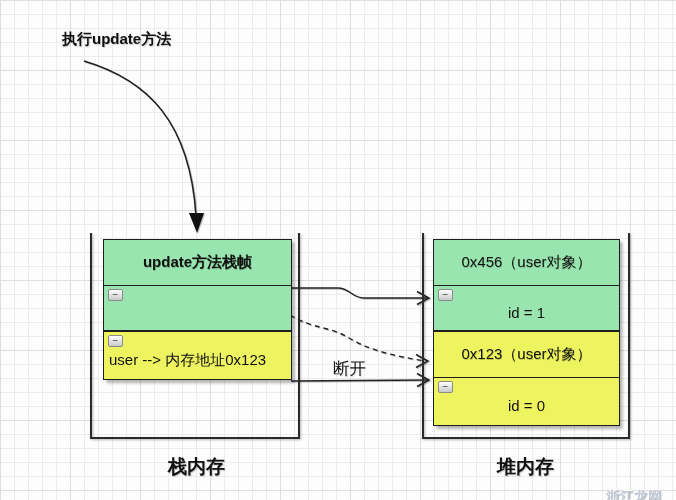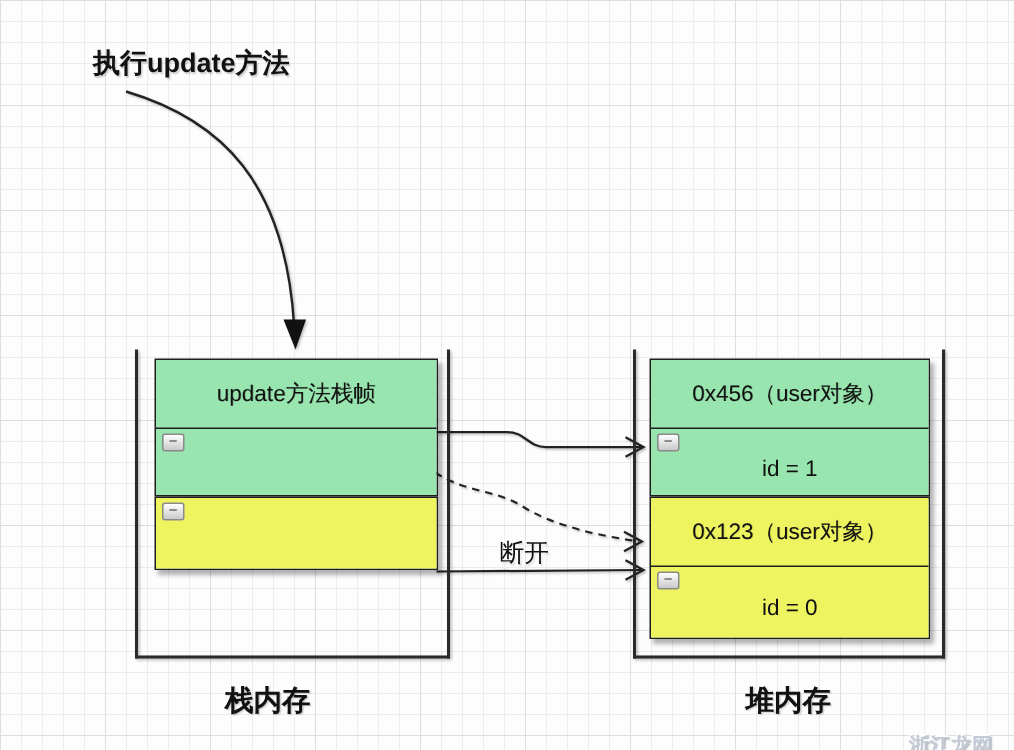--- a/index.html
+++ b/index.html
@@ -9,27 +9,27 @@
     background-color:#fdfdfd;
     background-image:
       linear-gradient(#dedede 1px, transparent 1px),
       linear-gradient(90deg, #dedede 1px, transparent 1px),
       linear-gradient(#ececec 1px, transparent 1px),
       linear-gradient(90deg, #ececec 1px, transparent 1px);
     background-size:70px 70px,70px 70px,14px 14px,14px 14px;
   }
   .overlay{position:absolute;left:0;top:0;width:676px;height:500px;pointer-events:none;}
   .overlay path,.overlay polygon{filter:drop-shadow(1px 1.5px 0.6px rgba(0,0,0,0.25));}
-  .annot{position:absolute;left:62px;top:30px;font-size:18px;font-weight:600;
+  .annot{position:absolute;left:62px;top:30px;font-size:15px;font-weight:600;
     text-shadow:1px 1px 1px rgba(0,0,0,0.18);white-space:nowrap;}
   .bracket{position:absolute;border-left:2px solid #2a2a2a;border-right:2px solid #2a2a2a;
     border-bottom:2px solid #2a2a2a;filter:drop-shadow(1.5px 1.5px 1px rgba(0,0,0,0.3));}
   .mem-box{position:absolute;border:1.5px solid #1e1e1e;box-shadow:2.5px 3px 3px rgba(0,0,0,0.3);}
   .box-header{height:45px;display:flex;align-items:center;justify-content:center;
-    font-size:15px;font-weight:normal;border-bottom:1.5px solid #1e1e1e;
+    font-size:15px;font-weight:bold;border-bottom:1.5px solid #1e1e1e;
     text-shadow:0.5px 0.5px 0.5px rgba(0,0,0,0.2);}
   .box-header.plain{font-weight:normal;}
   .box-row{position:relative;height:44px;display:flex;align-items:center;justify-content:center;
     font-size:15px;}
   .box-row.tall{height:47px;}
   .box-row.left-align{justify-content:flex-start;padding-left:5px;padding-top:9px;box-sizing:border-box;}
   .box-row.center-low{padding-top:8px;box-sizing:border-box;}
   .collapse{position:absolute;top:3px;left:4px;width:13px;height:10px;
     border:1px solid #8a8a8a;border-radius:2px;background:linear-gradient(#ffffff,#c9c9c9);
     display:flex;align-items:center;justify-content:center;}
@@ -75,20 +75,21 @@
           <span class="minus">−</span>
         </span>
     </div>
   </div>
 
   <div class="mem-box" style="left:103px;top:331px;width:187px;">
     <div class="box-row tall left-align" style="background-color: rgb(238, 244, 95);">
       <span class="collapse">
           <span class="minus">−</span>
         </span>
+      <span>user --&gt; 内存地址0x123</span>
     </div>
   </div>
 
   <div class="mem-box" style="left:433px;top:239px;width:185px;">
     <div class="box-header plain" style="background-color: rgb(153, 229, 175);">0x456（user对象）</div>
     <div class="box-row center-low" style="background-color: rgb(153, 229, 175);">
       <span class="collapse">
           <span class="minus">−</span>
         </span>
       <span>id = 1</span>
@@ -100,17 +101,17 @@
     <div class="box-row tall center-low" style="background-color: rgb(238, 244, 95);">
       <span class="collapse">
           <span class="minus">−</span>
         </span>
       <span>id = 0</span>
     </div>
   </div>
 
   <div class="arrow-label" style="left:333px;top:329px;margin-top:29px;">断开</div>
 
-  <div class="mem-title" style="left:85px;width:187px;">栈内存</div>
+  <div class="mem-title" style="left:103px;width:187px;">栈内存</div>
   <div class="mem-title" style="left:433px;width:185px;">堆内存</div>
 
   <div class="watermark">浙江龙网</div>
 </div>
 
 </body></html>

